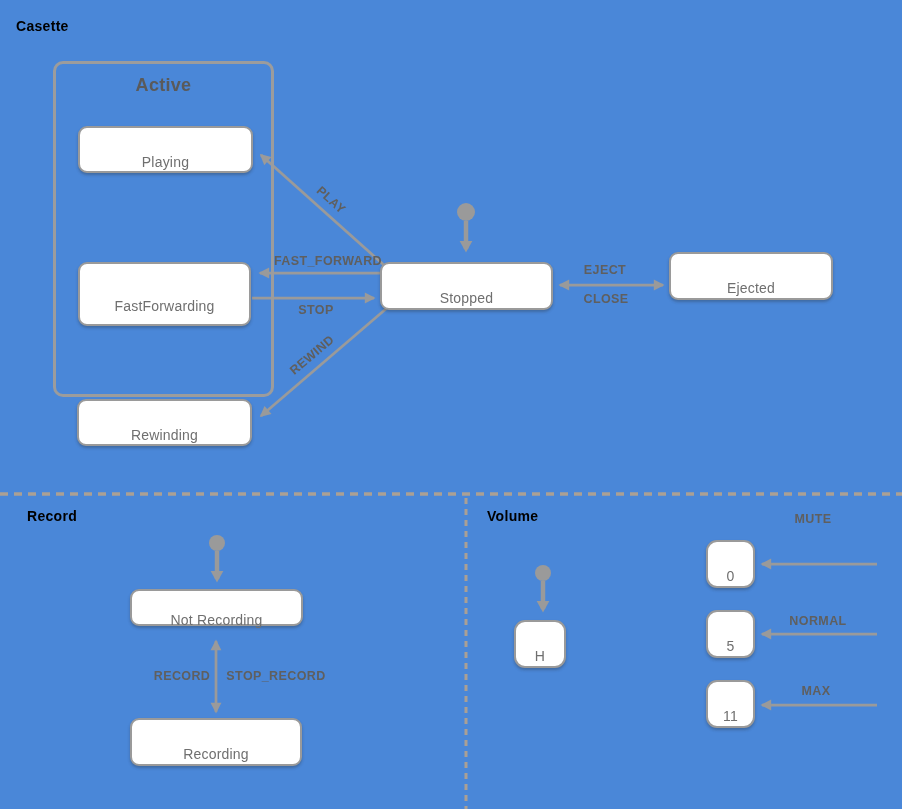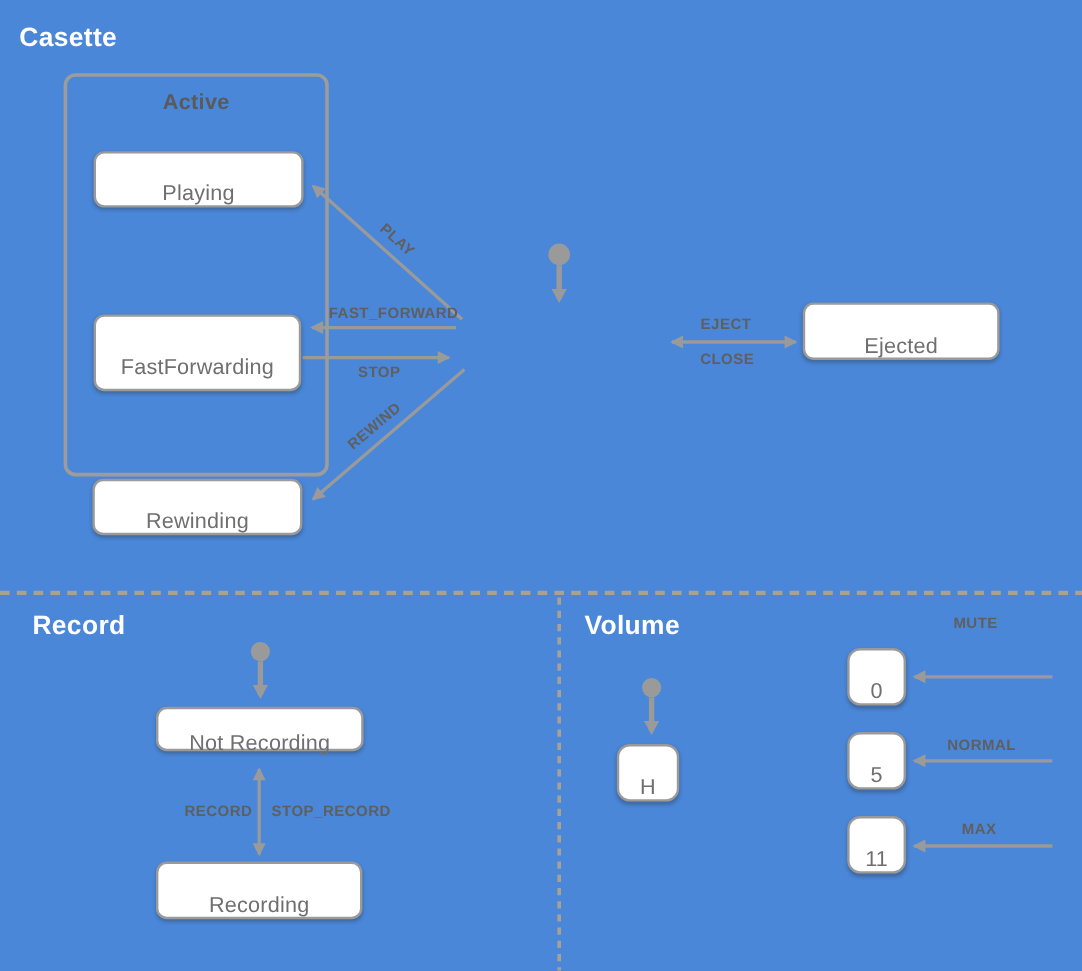--- a/index.html
+++ b/index.html
@@ -3,39 +3,39 @@
 <meta charset="utf-8">
 <style>
   html,body{margin:0;padding:0;background:#4a87d8;}
   .stage{
     position:relative;width:902px;height:809px;overflow:hidden;
     background:#4a87d8;
     font-family:"Liberation Sans", sans-serif;
   }
   .stage svg{position:absolute;left:0;top:0;z-index:1;}
   .section-label{
-    position:absolute;z-index:3;font-size:22px;font-weight:bold;
-    color:#ffffff;letter-spacing:0.3px;
+    position:absolute;z-index:3;font-size:14px;font-weight:bold;
+    color:#000000;letter-spacing:0.3px;
   }
   .group{
     position:absolute;z-index:2;border:3px solid #9c9c9c;border-radius:10px;
     box-sizing:border-box;background:transparent;
   }
   .group-label{
     text-align:center;padding-top:11px;font-size:18px;font-weight:bold;
     color:#5a5a5a;letter-spacing:0.3px;
   }
   .state{
     position:absolute;z-index:3;background:#ffffff;
     border:2.5px solid #9a9a9a;border-radius:9px;box-sizing:border-box;
     display:flex;align-items:center;justify-content:center;
     box-shadow:0 2px 3px rgba(40,40,40,0.30);
     cursor:pointer;
   }
-  .state span{color:#6f6f6f;font-size:18px;letter-spacing:0.2px;margin-top:24px;}
+  .state span{color:#6f6f6f;font-size:14px;letter-spacing:0.2px;margin-top:24px;}
   .state.small{border-radius:11px;}
   .tlabel{
     position:absolute;z-index:3;font-size:12.5px;font-weight:bold;
     color:#5f5f5f;letter-spacing:0.4px;white-space:nowrap;
     transform:translate(-50%,-50%);cursor:pointer;
   }
 </style>
 </head>
 <body>
 
@@ -90,20 +90,23 @@
 
   <div class="state" style="left:78px;top:126px;width:175px;height:47px">
     <span>Playing</span>
   </div>
   <div class="state" style="left:78px;top:262px;width:173px;height:64px">
     <span>FastForwarding</span>
   </div>
   <div class="state" style="left:77px;top:399px;width:175px;height:47px">
     <span>Rewinding</span>
   </div>
+  <div class="state" style="left:380px;top:262px;width:173px;height:48px">
+    <span>Stopped</span>
+  </div>
   <div class="state" style="left:669px;top:252px;width:164px;height:48px">
     <span>Ejected</span>
   </div>
 
   <div class="state" style="left:130px;top:589px;width:173px;height:37px">
     <span>Not Recording</span>
   </div>
   <div class="state" style="left:130px;top:718px;width:172px;height:48px">
     <span>Recording</span>
   </div>

